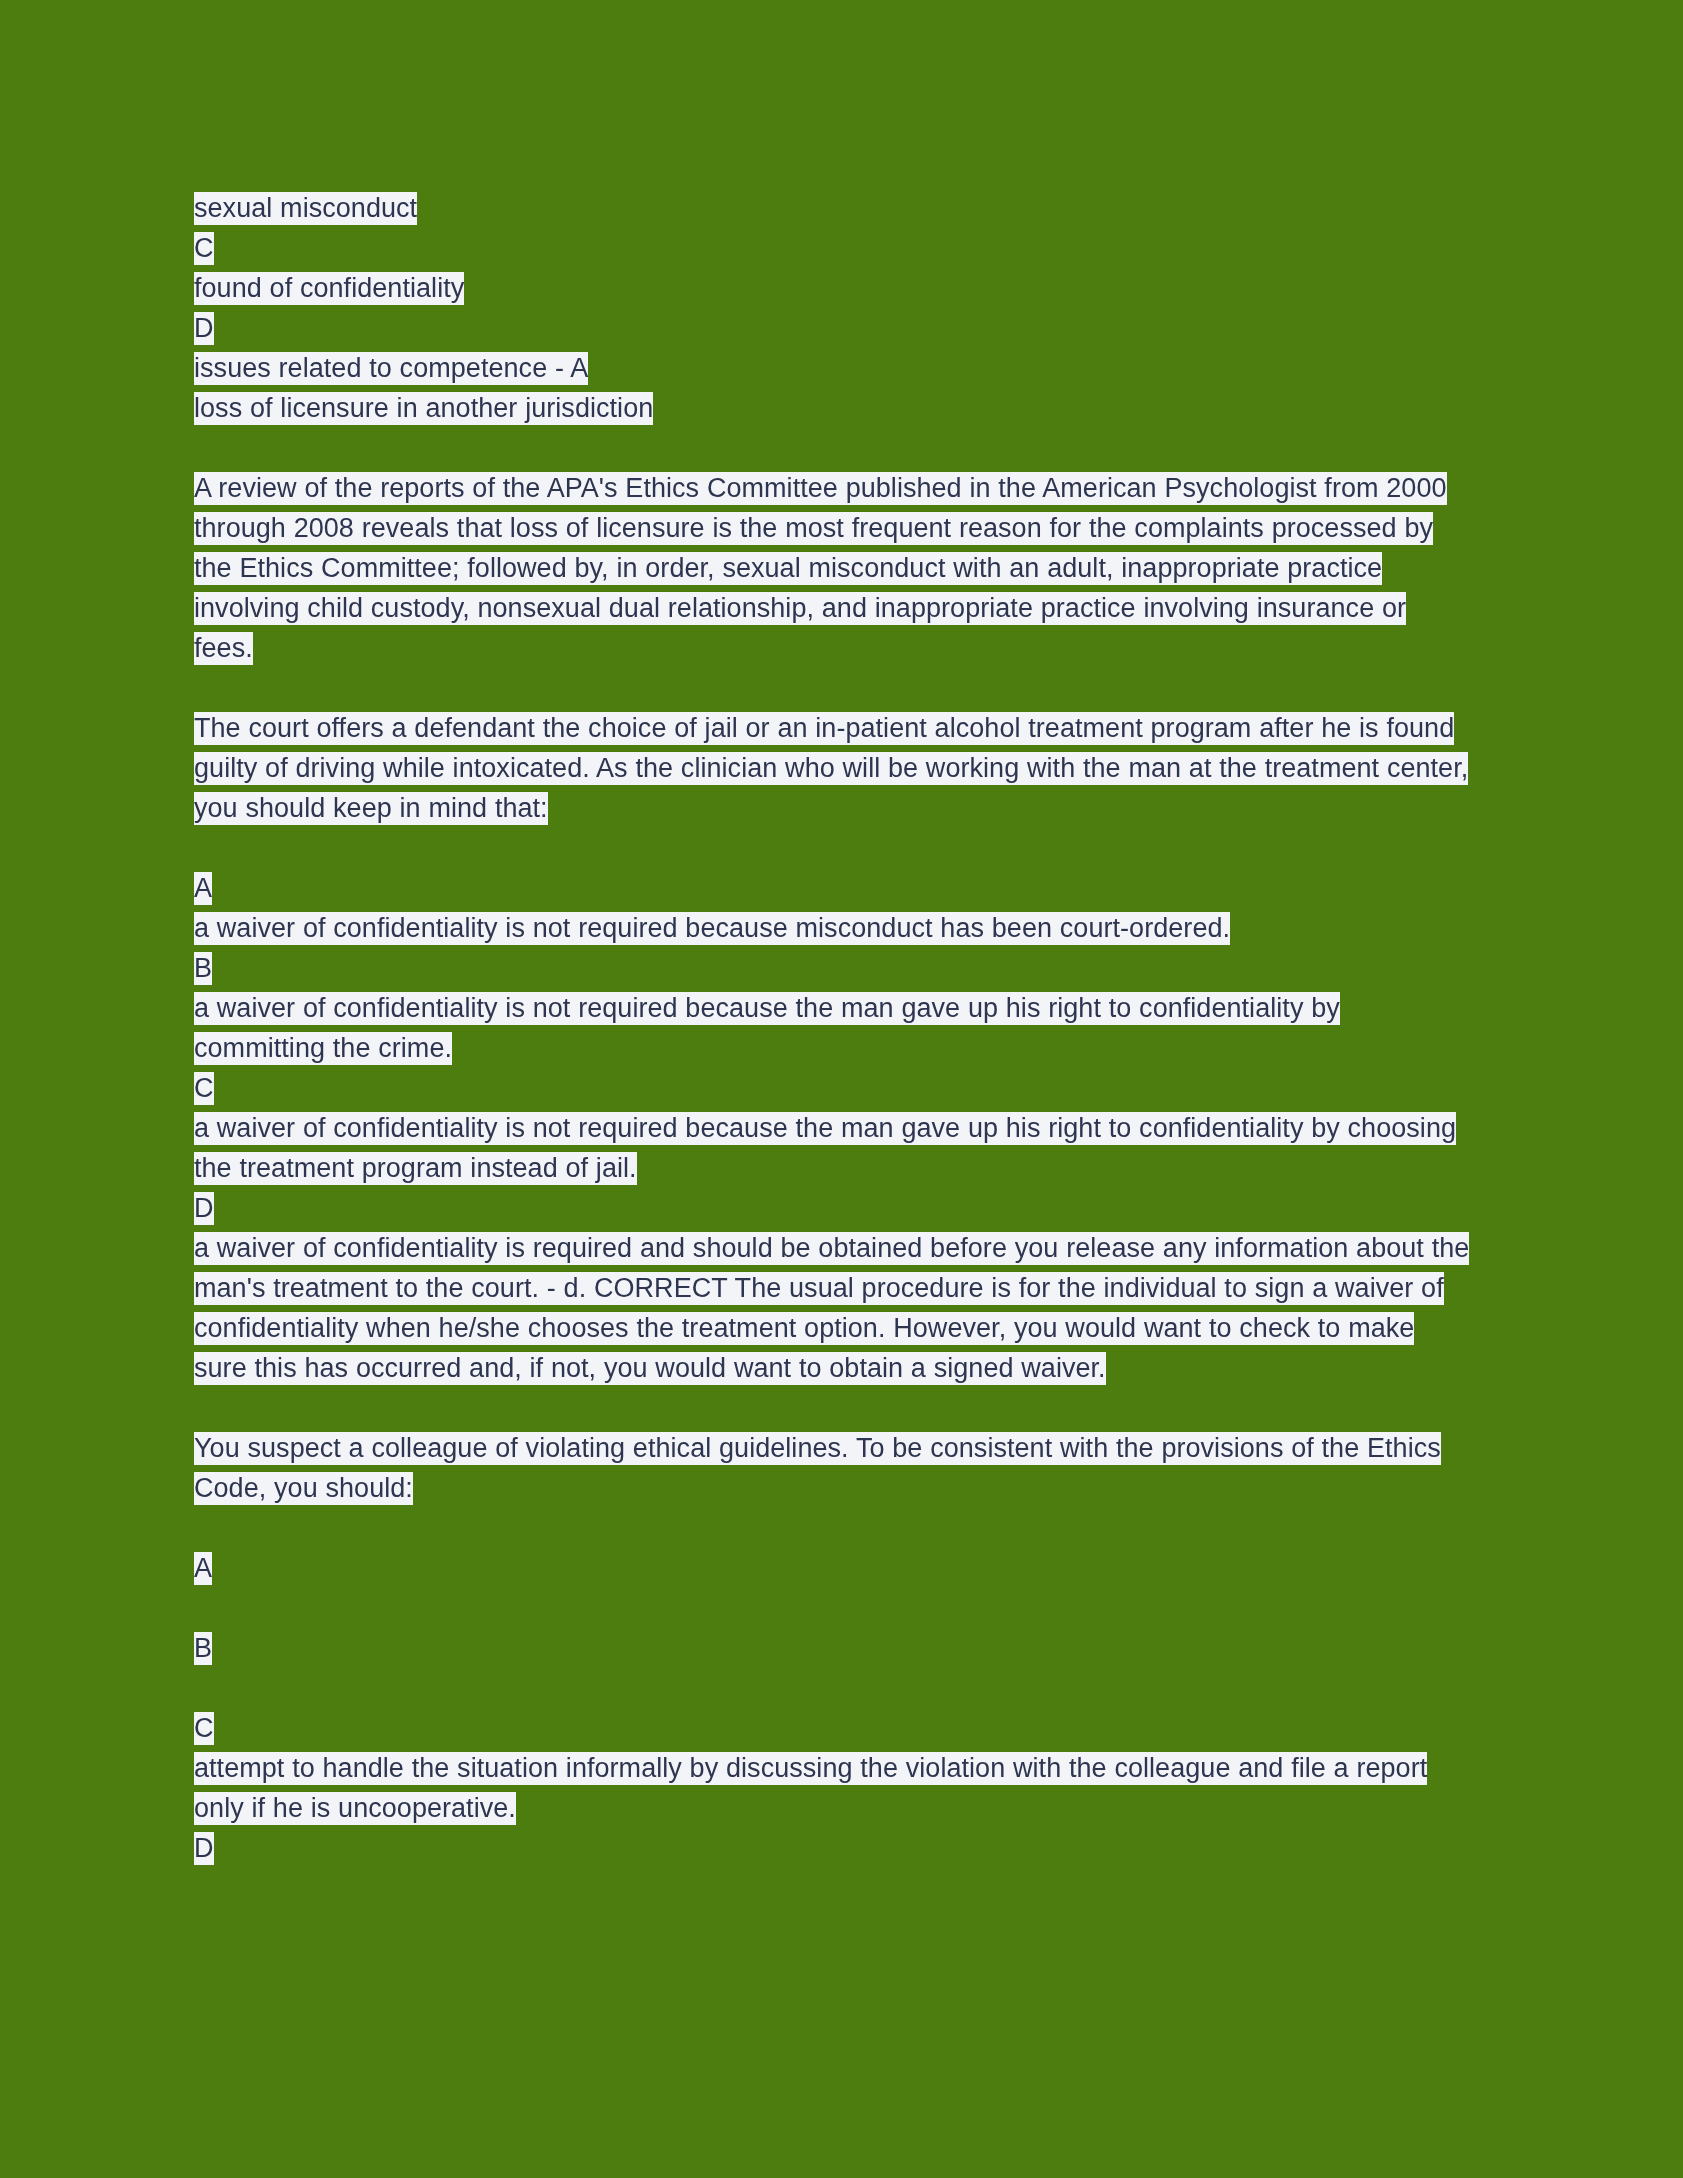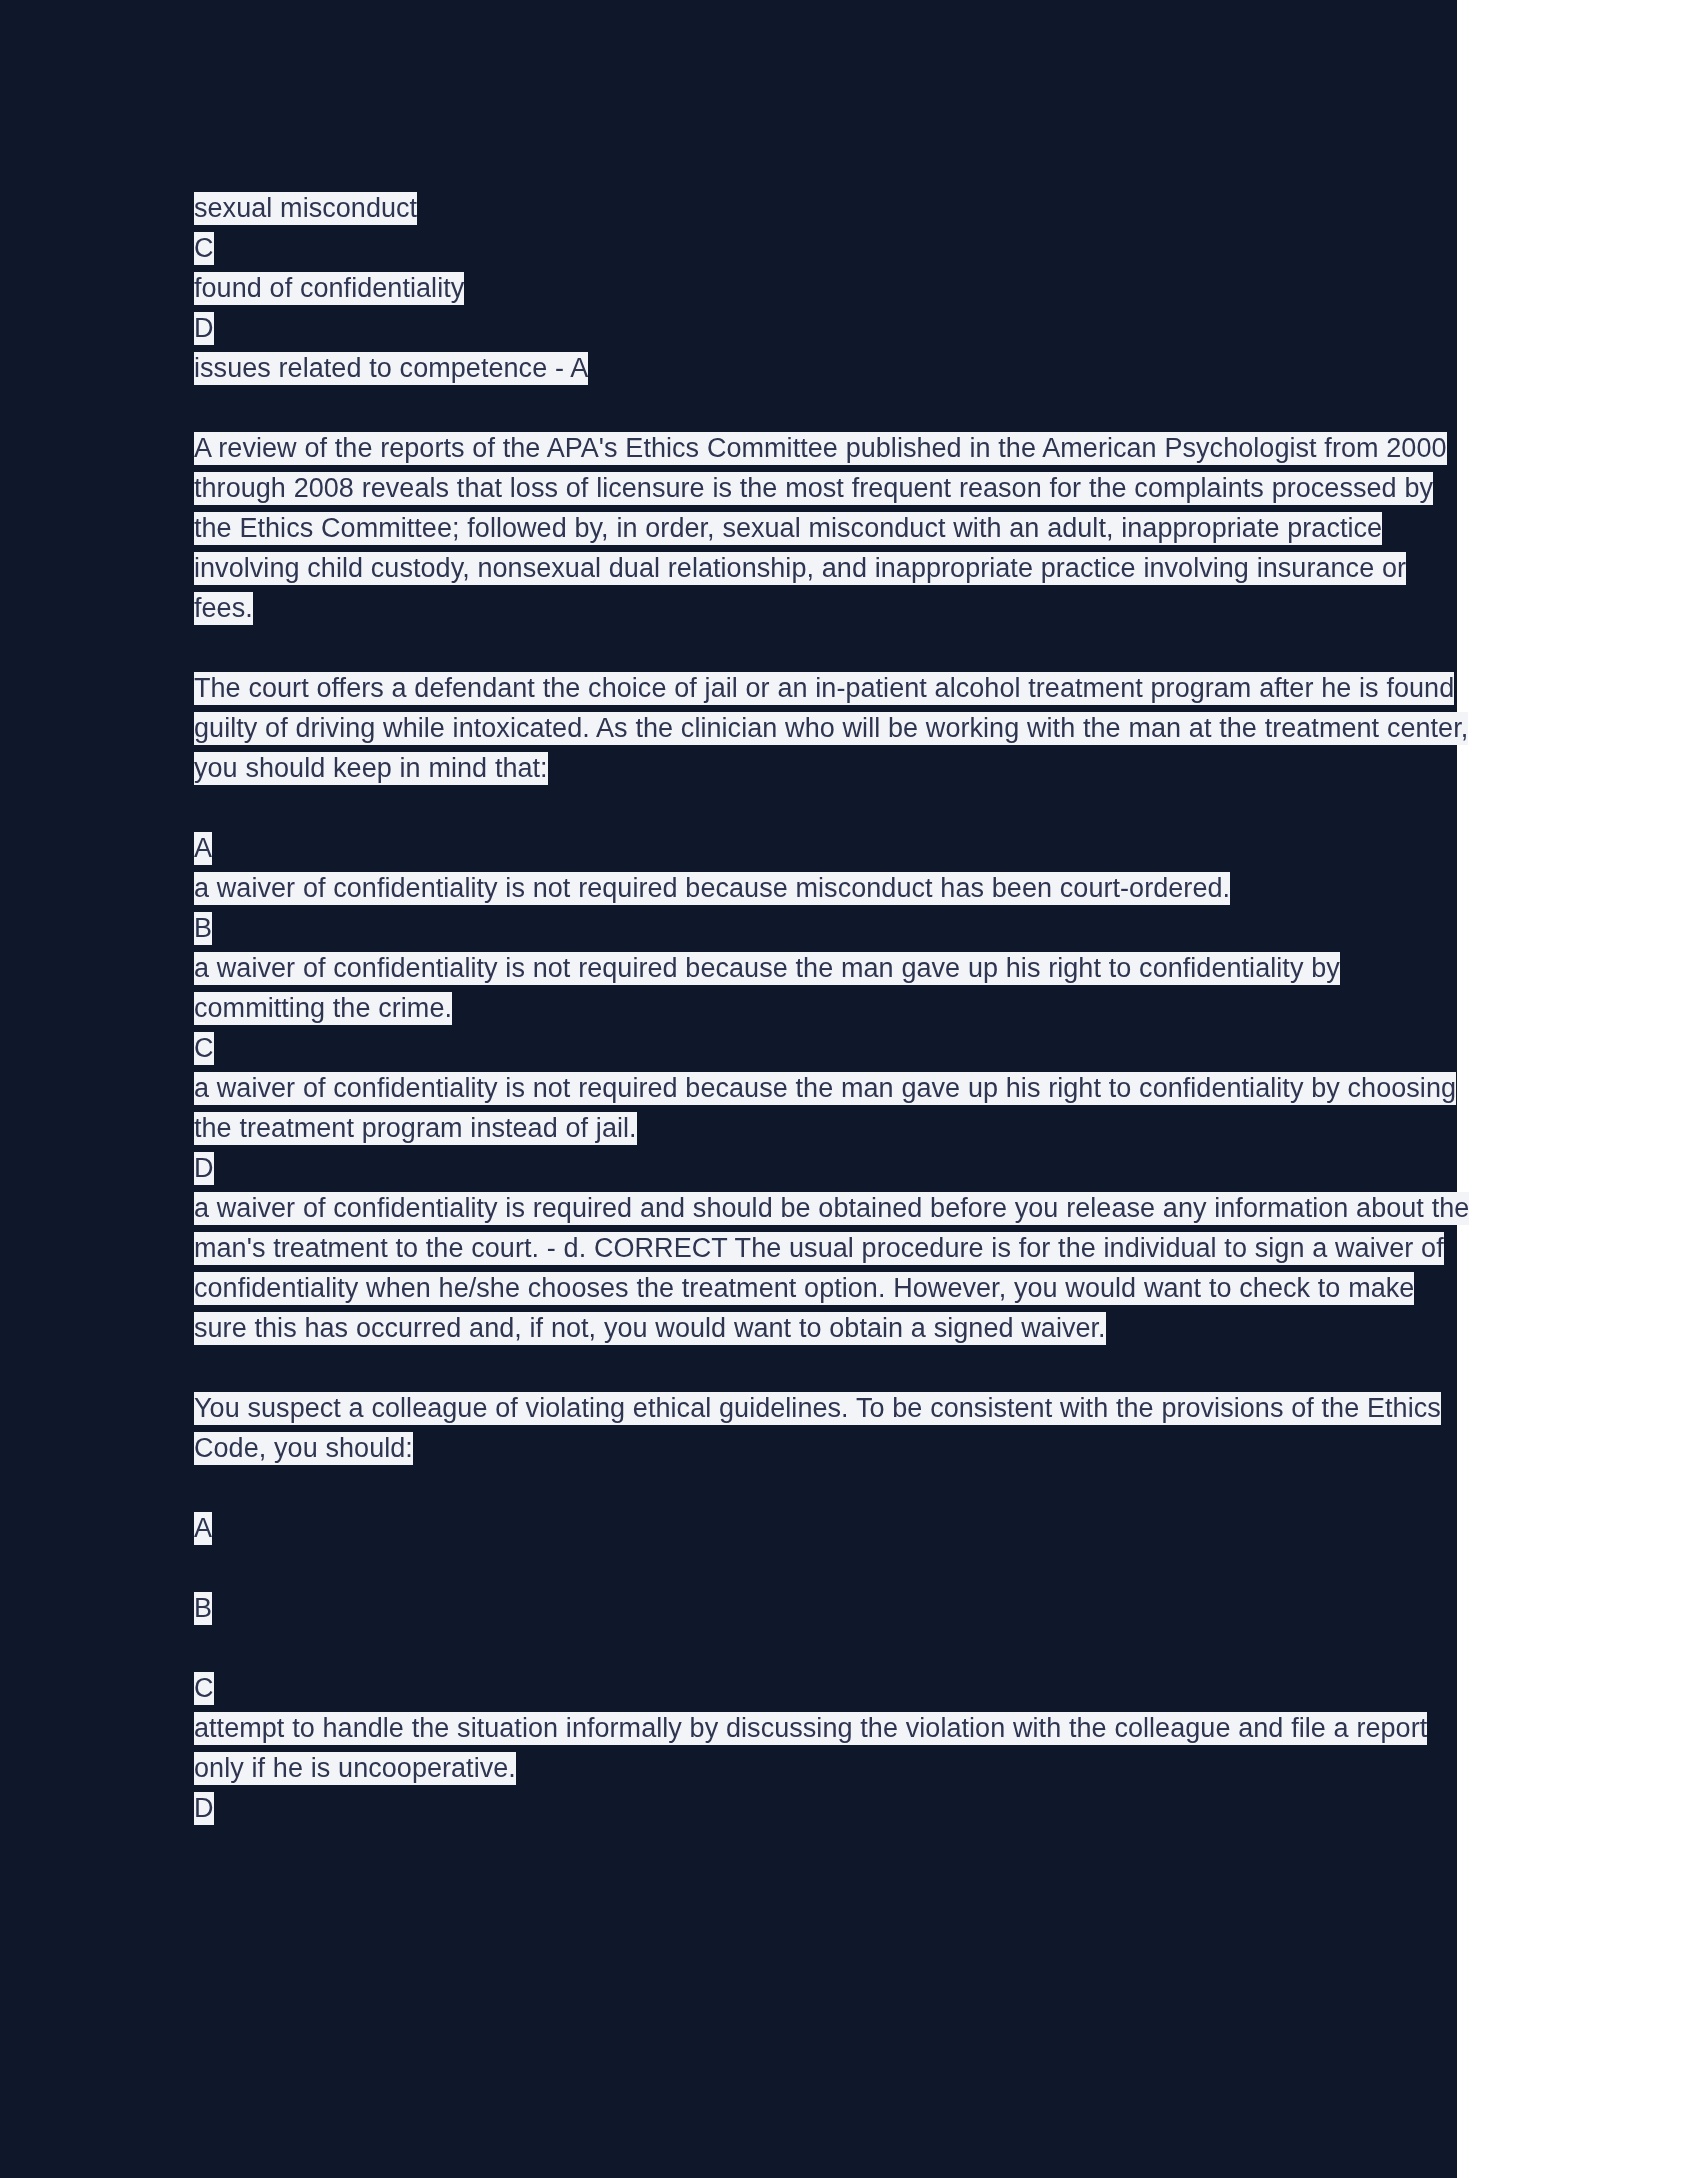--- a/index.html
+++ b/index.html
@@ -8,23 +8,23 @@
     background: #ffffff;
   }
   body {
     width: 1683px;
     height: 2178px;
     font-family: "Liberation Sans", sans-serif;
     -webkit-font-smoothing: antialiased;
   }
   #page {
     position: relative;
-    width: 1457px;
+    width: 1683px;
     height: 2178px;
-    background: #0f172a;
+    background: #4d7c0f;
     box-sizing: border-box;
     padding: 188px 198px 0 194px;
   }
   .doc-body {
     width: 1277px;
   }
   .para {
     margin: 0 0 0 0;
     font-size: 27px;
     line-height: 40px;
@@ -47,20 +47,21 @@
 
 <div id="page">
   <div class="doc-body">
 
     <div class="para">
       <span class="hl">sexual misconduct</span><br>
       <span class="hl opt-letter">C</span><br>
       <span class="hl">found of confidentiality</span><br>
       <span class="hl opt-letter">D</span><br>
       <span class="hl">issues related to competence - A</span><br>
+      <span class="hl">loss of licensure in another jurisdiction</span>
     </div>
 
     <div class="spacer"></div>
 
     <div class="para">
       <span class="hl">A review of the reports of the APA's Ethics Committee published in the American Psychologist from 2000 through 2008 reveals that loss of licensure is the most frequent reason for the complaints processed by the Ethics Committee; followed by, in order, sexual misconduct with an adult, inappropriate practice involving child custody, nonsexual dual relationship, and inappropriate practice involving insurance or fees.</span>
     </div>
 
     <div class="spacer"></div>
 

